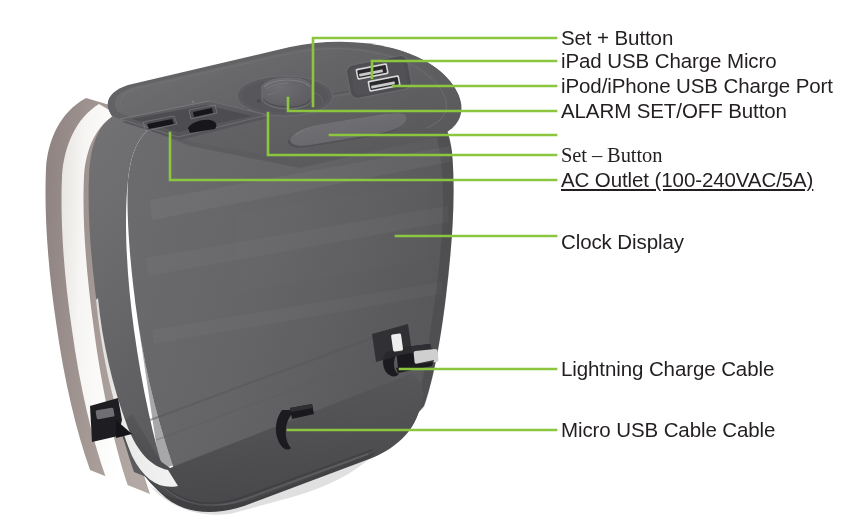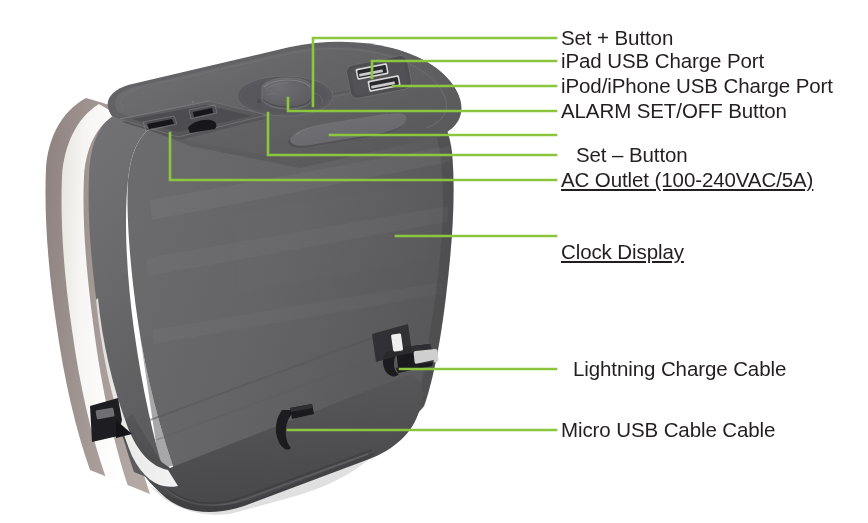--- a/index.html
+++ b/index.html
@@ -327,30 +327,30 @@
       <path d="M 556 155 L 268 155 L 268 113"></path>
       <path d="M 556 180 L 170 180 L 170 133"></path>
       <path d="M 556 236 L 396 236"></path>
       <path d="M 556 369 L 400 369"></path>
       <path d="M 556 430 L 288 430"></path>
     </g>
   </svg>
 
   <div class="callout-label" style="left:561px; top:28px;">Set + Button</div>
 
-  <div class="callout-label" style="left:561px; top:51px;">iPad USB Charge Port</div>
+  <div class="callout-label" style="left:561px; top:51px;">iPad USB Charge Micro</div>
 
   <div class="callout-label" style="left:561px; top:76px;">iPod/iPhone USB Charge Port</div>
 
   <div class="callout-label" style="left:561px; top:101px;">ALARM SET/OFF Button</div>
 
 
-  <div class="callout-label" style="left:576px; top:145px;">Set – Button</div>
+  <div class="callout-label" style="left:561px; top:145px;font-family:Liberation Serif, serif;">Set – Button</div>
 
   <div class="callout-label" style="left:561px; top:170px;text-decoration:underline;">AC Outlet (100-240VAC/5A)</div>
 
-  <div class="callout-label" style="left:561px; top:242px;text-decoration:underline;">Clock Display</div>
-
-  <div class="callout-label" style="left:561px; top:359px;margin-left:12px;">Lightning Charge Cable</div>
+  <div class="callout-label" style="left:561px; top:232px;">Clock Display</div>
+
+  <div class="callout-label" style="left:561px; top:359px;">Lightning Charge Cable</div>
 
   <div class="callout-label" style="left:561px; top:420px;">Micro USB Cable Cable</div>
 
 </div>
 
 </body></html>

